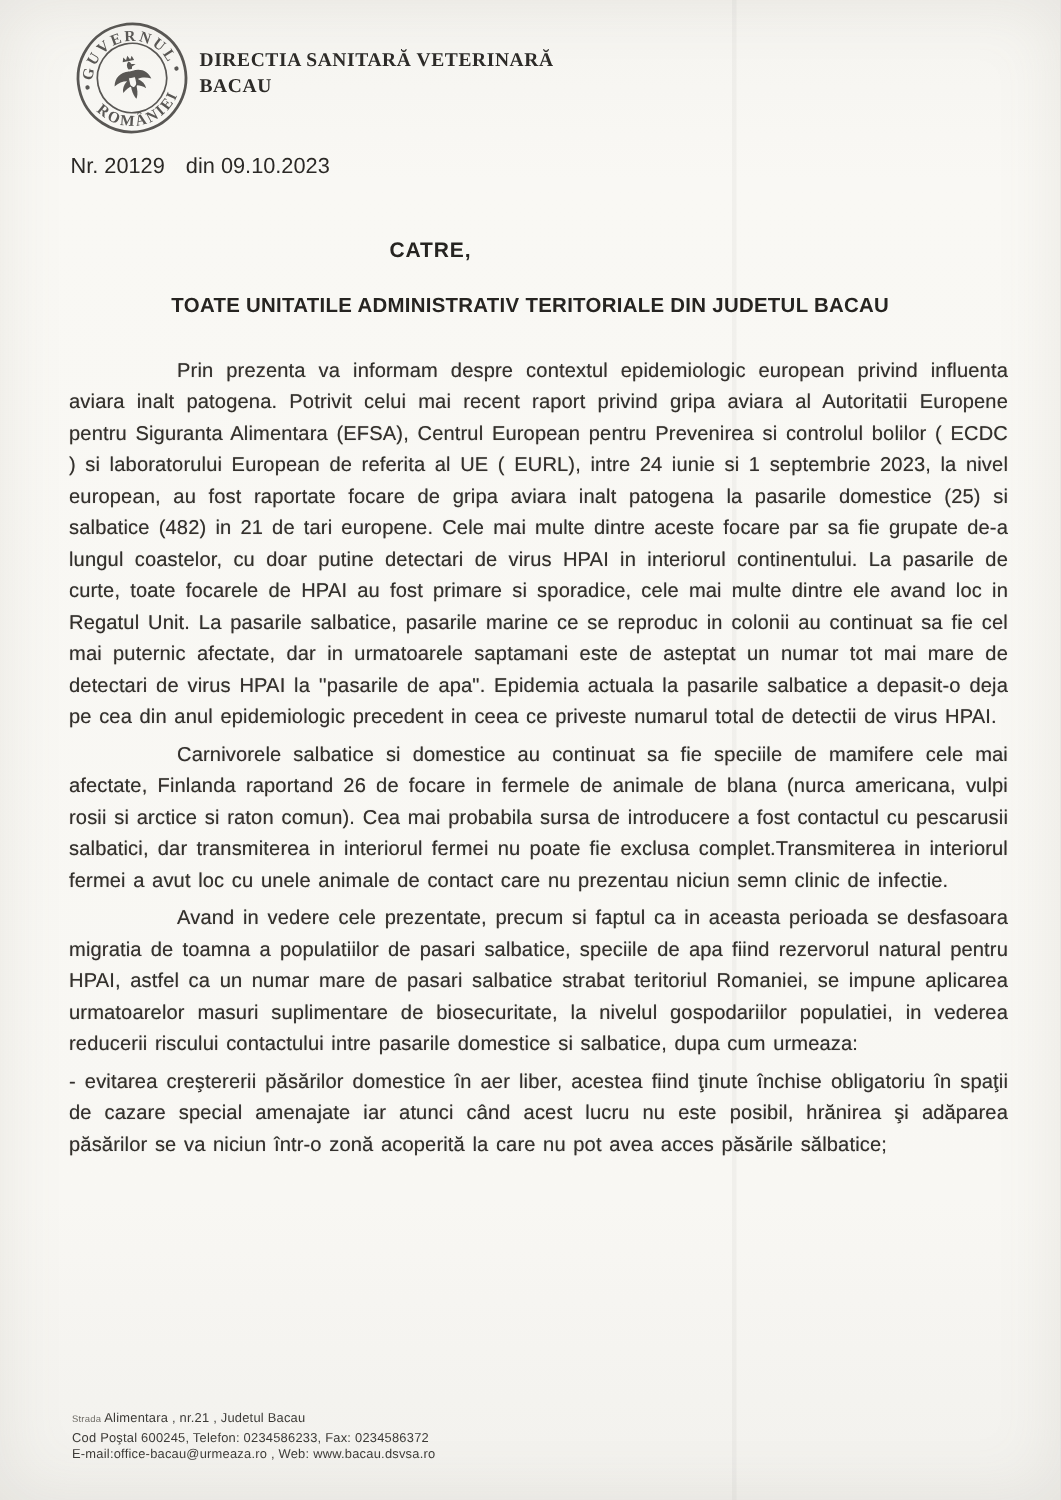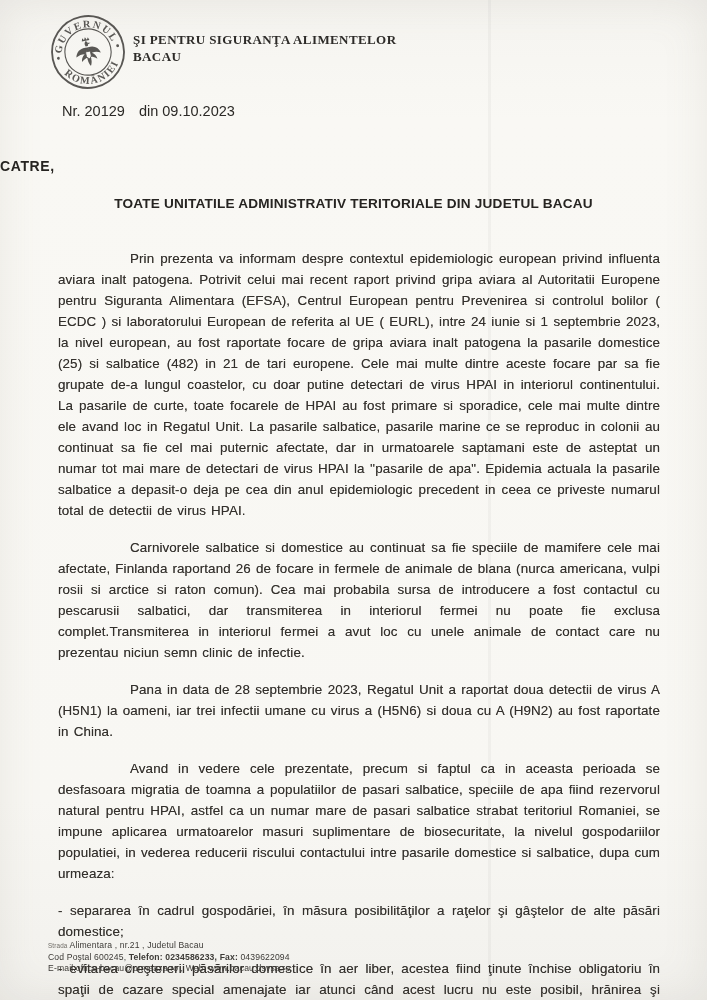--- a/index.html
+++ b/index.html
@@ -15,45 +15,45 @@
     box-shadow:inset 0 0 45px rgba(120,112,100,0.12);
   }
   .scan-fold{position:absolute;left:488px;top:0;width:3px;height:100%;background:rgba(100,95,90,0.05);}
   .seal{position:absolute;left:50px;top:14px;width:76px;height:76px;transform:rotate(-12deg);opacity:0.88;}
   .org-block{
     position:absolute;left:133px;top:31px;
     font-family:"Liberation Serif",serif;
     font-size:13px;line-height:17px;letter-spacing:0.4px;
     color:#2d2b28;font-weight:600;
   }
-  .ref-line{position:absolute;left:62px;top:103px;font-size:14.5px;color:#2b2926;}
+  .ref-line{position:absolute;left:47px;top:103px;font-size:14.5px;color:#2b2926;}
   .ref-line .gap{display:inline-block;width:14px;}
   .salutation{
     position:absolute;left:0;top:158px;width:574px;
-    font-size:14px;font-weight:bold;letter-spacing:0.6px;color:#262421;
+    text-align:center;font-size:14px;font-weight:bold;letter-spacing:0.6px;color:#262421;
   }
   .addressee{
     position:absolute;left:0;top:196px;width:707px;
     text-align:center;font-size:13.6px;font-weight:bold;letter-spacing:0.2px;color:#262421;
   }
   .letter-body{
     position:absolute;left:42px;top:232px;width:634px;
     font-size:13.4px;line-height:21px;word-spacing:1.2px;letter-spacing:0.1px;
     text-align:justify;color:#33302c;
     text-shadow:0 0 0.5px rgba(45,42,38,0.55);
   }
-  .letter-body p{margin:16px;}
+  .letter-body p{margin:4px;}
   .para{text-indent:72px;}
   .bullet{text-indent:0;}
   .footer{
     position:absolute;left:48px;top:940px;
     font-size:8.6px;line-height:11.6px;color:#3c3a36;letter-spacing:0.15px;
   }
   .footer .tiny{font-size:6.3px;color:#6d6a64;}
-  .footer .b{font-weight:bold;}
+  .footer .b{font-weight:normal;}
   .footer .link{}
   .seal text{font-family:"Liberation Serif",serif;font-weight:bold;fill:#44423f;}
 </style>
 </head>
 <body>
 
 <div class="page">
 
   <div class="scan-fold"></div>
 
@@ -77,39 +77,37 @@
       <path d="M37,26 C35.4,27 34.9,29.2 35.9,31.2 L38.1,31.2 C39.1,29.2 38.6,27 37,26 Z"></path>
       <path d="M38.3,28 L41.2,28.6 L38.3,29.8 Z"></path>
       <path d="M36,32.5 C30,31.8 26,34.8 24.8,40 C27.8,38.3 30.8,37.8 33.4,38.4 C30.8,40.2 29.4,42.6 29.4,45.4 C31.9,43.2 34,42.2 36,42.2 Z"></path>
       <path d="M38,32.5 C44,31.8 48,34.8 49.2,40 C46.2,38.3 43.2,37.8 40.6,38.4 C43.2,40.2 44.6,42.6 44.6,45.4 C42.1,43.2 40,42.2 38,42.2 Z"></path>
       <path d="M35.6,32.5 L38.4,32.5 L38.8,44 C38.8,47.2 37.8,49.6 37,50.8 C36.2,49.6 35.2,47.2 35.2,44 Z"></path>
       <path d="M34.6,36.5 L39.4,36.5 L39.4,40.8 C39.4,42.4 37,43.6 37,43.6 C37,43.6 34.6,42.4 34.6,40.8 Z" fill="#f8f7f3" stroke="#44423f" stroke-width="0.8"></path>
     </g>
   </svg>
 
   <div class="org-block">
-    <div>ŞI PENTRU SIGURANŢA ALIMENTELOR</div>
+    <div>DIRECTIA SANITARĂ VETERINARĂ</div>
     <div>BACAU</div>
   </div>
 
   <div class="ref-line">
     <span>Nr. 20129</span><span class="gap"></span><span>din 09.10.2023</span>
   </div>
 
   <div class="salutation">CATRE,</div>
   <div class="addressee">TOATE UNITATILE ADMINISTRATIV TERITORIALE DIN JUDETUL BACAU</div>
 
   <div class="letter-body">
     <p class="para">Prin prezenta va informam despre contextul epidemiologic european privind influenta aviara inalt patogena. Potrivit celui mai recent raport privind gripa aviara al Autoritatii Europene pentru Siguranta Alimentara (EFSA), Centrul European pentru Prevenirea si controlul bolilor ( ECDC ) si laboratorului European de referita al UE ( EURL), intre 24 iunie si 1 septembrie 2023, la nivel european, au fost raportate focare de gripa aviara inalt patogena la pasarile domestice (25) si salbatice (482) in 21 de tari europene. Cele mai multe dintre aceste focare par sa fie grupate de-a lungul coastelor, cu doar putine detectari de virus HPAI in interiorul continentului. La pasarile de curte, toate focarele de HPAI au fost primare si sporadice, cele mai multe dintre ele avand loc in Regatul Unit. La pasarile salbatice, pasarile marine ce se reproduc in colonii au continuat sa fie cel mai puternic afectate, dar in urmatoarele saptamani este de asteptat un numar tot mai mare de detectari de virus HPAI la ''pasarile de apa". Epidemia actuala la pasarile salbatice a depasit-o deja pe cea din anul epidemiologic precedent in ceea ce priveste numarul total de detectii de virus HPAI.</p>
     <p class="para">Carnivorele salbatice si domestice au continuat sa fie speciile de mamifere cele mai afectate, Finlanda raportand 26 de focare in fermele de animale de blana (nurca americana, vulpi rosii si arctice si raton comun). Cea mai probabila sursa de introducere a fost contactul cu pescarusii salbatici, dar transmiterea in interiorul fermei nu poate fie exclusa complet.Transmiterea in interiorul fermei a avut loc cu unele animale de contact care nu prezentau niciun semn clinic de infectie.</p>
-    <p class="para">Pana in data de 28 septembrie 2023, Regatul Unit a raportat doua detectii de virus A (H5N1) la oameni, iar trei infectii umane cu virus a (H5N6) si doua cu A (H9N2) au fost raportate in China.</p>
     <p class="para">Avand in vedere cele prezentate, precum si faptul ca in aceasta perioada se desfasoara migratia de toamna a populatiilor de pasari salbatice, speciile de apa fiind rezervorul natural pentru HPAI, astfel ca un numar mare de pasari salbatice strabat teritoriul Romaniei, se impune aplicarea urmatoarelor masuri suplimentare de biosecuritate, la nivelul gospodariilor populatiei, in vederea reducerii riscului contactului intre pasarile domestice si salbatice, dupa cum urmeaza:</p>
-    <p class="bullet">-  separarea în cadrul gospodăriei, în măsura posibilităţilor a raţelor şi gâştelor de alte păsări domestice;</p>
     <p class="bullet">- evitarea creştererii păsărilor domestice în aer liber, acestea fiind ţinute închise obligatoriu în spaţii de cazare special amenajate iar atunci când acest lucru nu este posibil, hrănirea şi adăparea păsărilor se va niciun într-o zonă acoperită la care nu pot avea acces păsările sălbatice;</p>
   </div>
 
   <div class="footer">
     <div><span class="tiny">Strada</span><span> Alimentara ,  nr.21 , Judetul Bacau</span></div>
-    <div><span>Cod Poştal 600245, </span><span class="b">Telefon: 0234586233, </span><span class="b">Fax: </span><span>0439622094</span></div>
+    <div><span>Cod Poştal 600245, </span><span class="b">Telefon: 0234586233, </span><span class="b">Fax: </span><span>0234586372</span></div>
     <div><span>E-mail:office-bacau@urmeaza.ro , Web: </span><span class="link">www.bacau.dsvsa.ro</span></div>
   </div>
 
 </div>
 
 </body></html>

